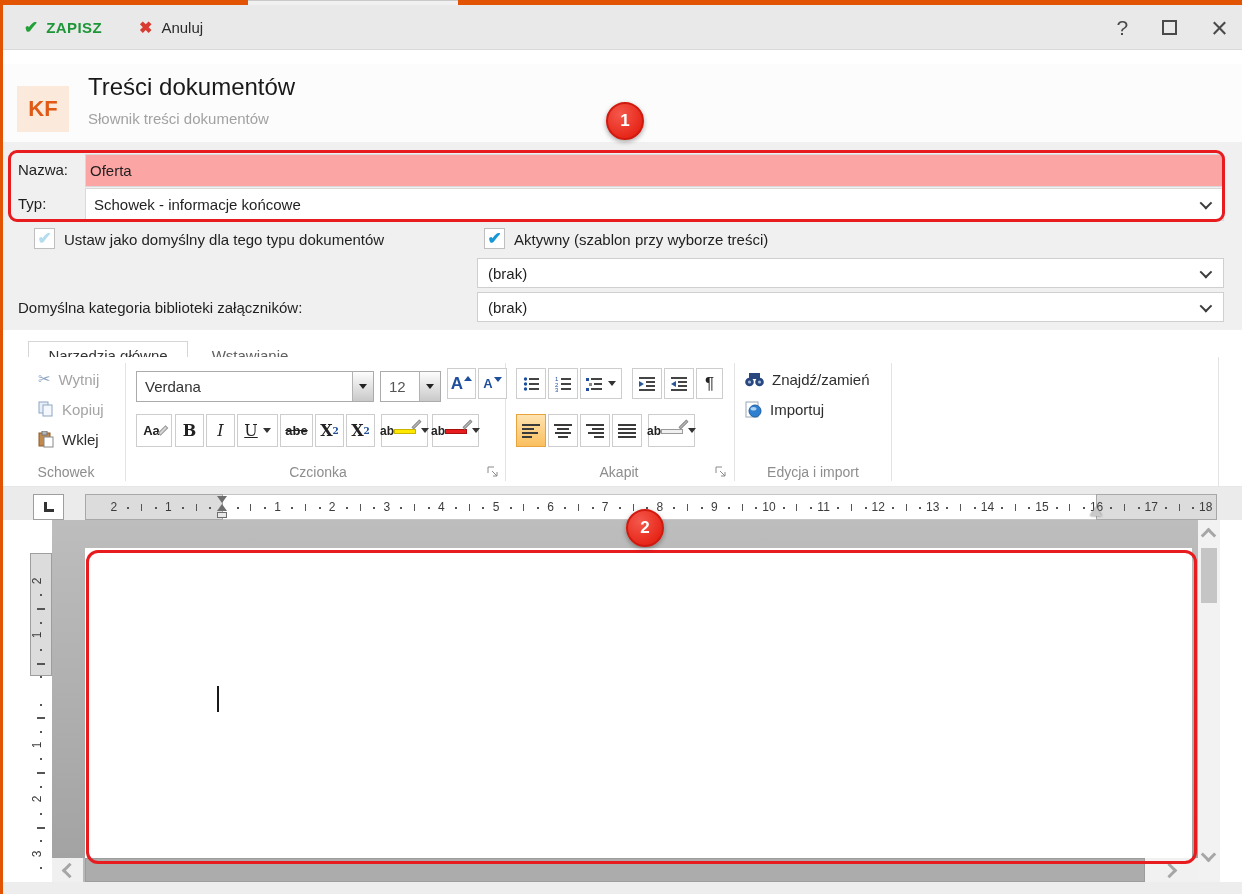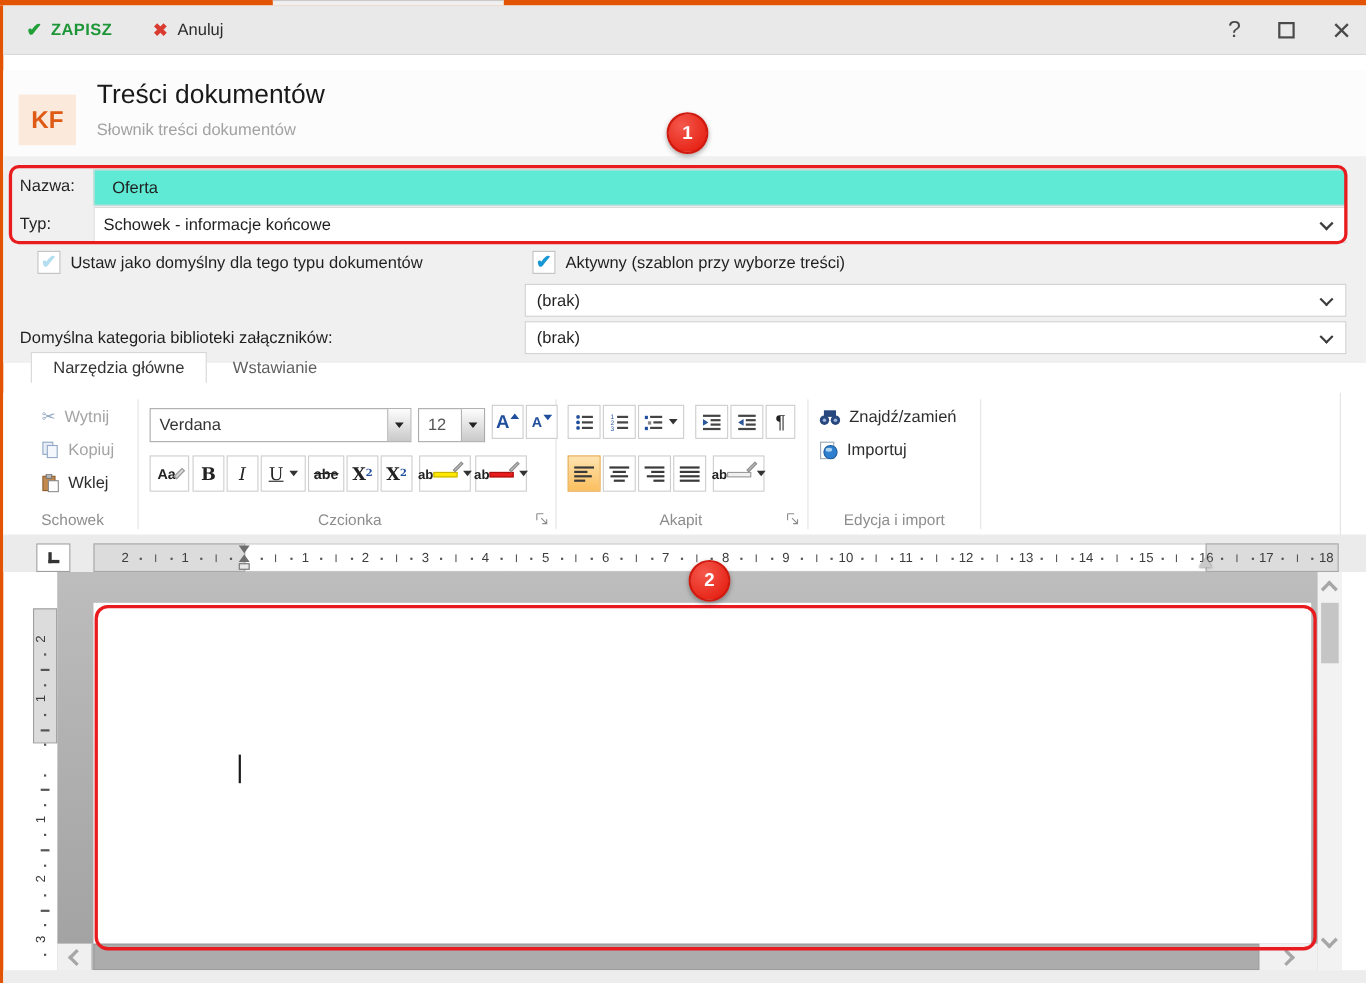--- a/index.html
+++ b/index.html
@@ -30,41 +30,41 @@
   
   [data-name="header"] { left:3px; top:64px; width:1239px; height:92px; background:#fcfcfc; }
   [data-name="module-badge"] { position:absolute; left:14px; top:22px; width:52px; height:46px; background:#fbe9dc; color:#de5a15; font-size:22px; font-weight:bold; display:flex; align-items:center; justify-content:center; }
   [data-name="page-title"]    { position:absolute; left:85px; top:9px;  font-size:24px; color:#191919; }
   [data-name="page-subtitle"] { position:absolute; left:85px; top:46px; font-size:15px; color:#a2a2a2; }
 
   
   [data-name="form-area"] { left:3px; top:142px; width:1239px; height:188px; background:#f0f0f0; }
   .field-label { position:absolute; font-size:15px; color:#1f1f1f; }
   [data-name="name-label"] { left:18px; top:161px; }
-  [data-name="name-input"] { position:absolute; left:85px; top:154px; width:1139px; height:33px; background:#5eead4; border:1px solid #d9d9d9; font-size:15px; color:#1f1f1f; display:flex; align-items:center; padding-left:16px; }
+  [data-name="name-input"] { position:absolute; left:85px; top:154px; width:1139px; height:33px; background:#fca5a5; border:1px solid #d9d9d9; font-size:15px; color:#1f1f1f; display:flex; align-items:center; padding-left:4px; }
   [data-name="type-label"] { left:18px; top:195px; }
   [data-name="type-select"] { position:absolute; left:85px; top:188px; width:1139px; height:33px; background:#fff; border:1px solid #d9d9d9; font-size:15px; color:#1f1f1f; display:flex; align-items:center; padding:0 14px 0 8px; cursor:pointer; }
   .chev-down { margin-left:auto; width:9px; height:9px; border-right:2px solid #3c3c3c; border-bottom:2px solid #3c3c3c; transform:rotate(45deg) translateY(-2px); }
 
   .checkbox { position:absolute; width:21px; height:21px; background:#fff; border:1px solid #bfbfbf; display:flex; align-items:center; justify-content:center; cursor:pointer; }
   [data-name="default-checkbox"] { left:34px; top:228px; }
   [data-name="default-checkbox"] .cbmark { color:#b4ddf0; font-size:17px; font-weight:bold; }
   [data-name="active-checkbox"]  { left:484px; top:228px; }
   [data-name="active-checkbox"] .cbmark { color:#1798d5; font-size:17px; font-weight:bold; }
   [data-name="default-checkbox-label"] { left:64px;  top:231px; }
   [data-name="active-checkbox-label"]  { left:514px; top:231px; }
 
   .flat-select { position:absolute; left:477px; width:747px; height:30px; background:#fff; border:1px solid #cfcfcf; font-size:15px; color:#1f1f1f; display:flex; align-items:center; padding:0 14px 0 10px; cursor:pointer; }
   [data-name="mail-template-label"]  { left:18px; top:265px; }
   [data-name="mail-template-select"] { top:258px; }
   [data-name="attachment-category-label"]  { left:18px; top:299px; }
   [data-name="attachment-category-select"] { top:292px; }
 
   
-  .ribbon-tab { position:absolute; top:320px; height:28px; display:flex; align-items:center; justify-content:center; font-size:15px; cursor:pointer;text-align:right; }
+  .ribbon-tab { position:absolute; top:341px; height:28px; display:flex; align-items:center; justify-content:center; font-size:15px; cursor:pointer;text-align:right; }
   [data-name="tab-home"]   { left:28px;  width:160px; background:#fff; border:1px solid #d6d6d6; border-bottom:none; color:#333; }
   [data-name="tab-insert"] { left:188px; width:124px; color:#606060; }
 
   
   [data-name="ribbon"] { left:3px; top:357px; width:1239px; height:130px; background:#fff; border-bottom:1px solid #e6e6e6; }
   .vsep { position:absolute; top:6px; height:118px; width:1px; background:#e3e3e3; }
   [data-name="ribbon-right-border"] { position:absolute; left:1215px; top:0; height:130px; width:1px; background:#e3e3e3; }
   .grp-label { position:absolute; top:107px; font-size:14px; color:#8d8d8d; text-align:center; }
   .launcher { position:absolute; top:109px; width:12px; height:12px; cursor:pointer; }
 

